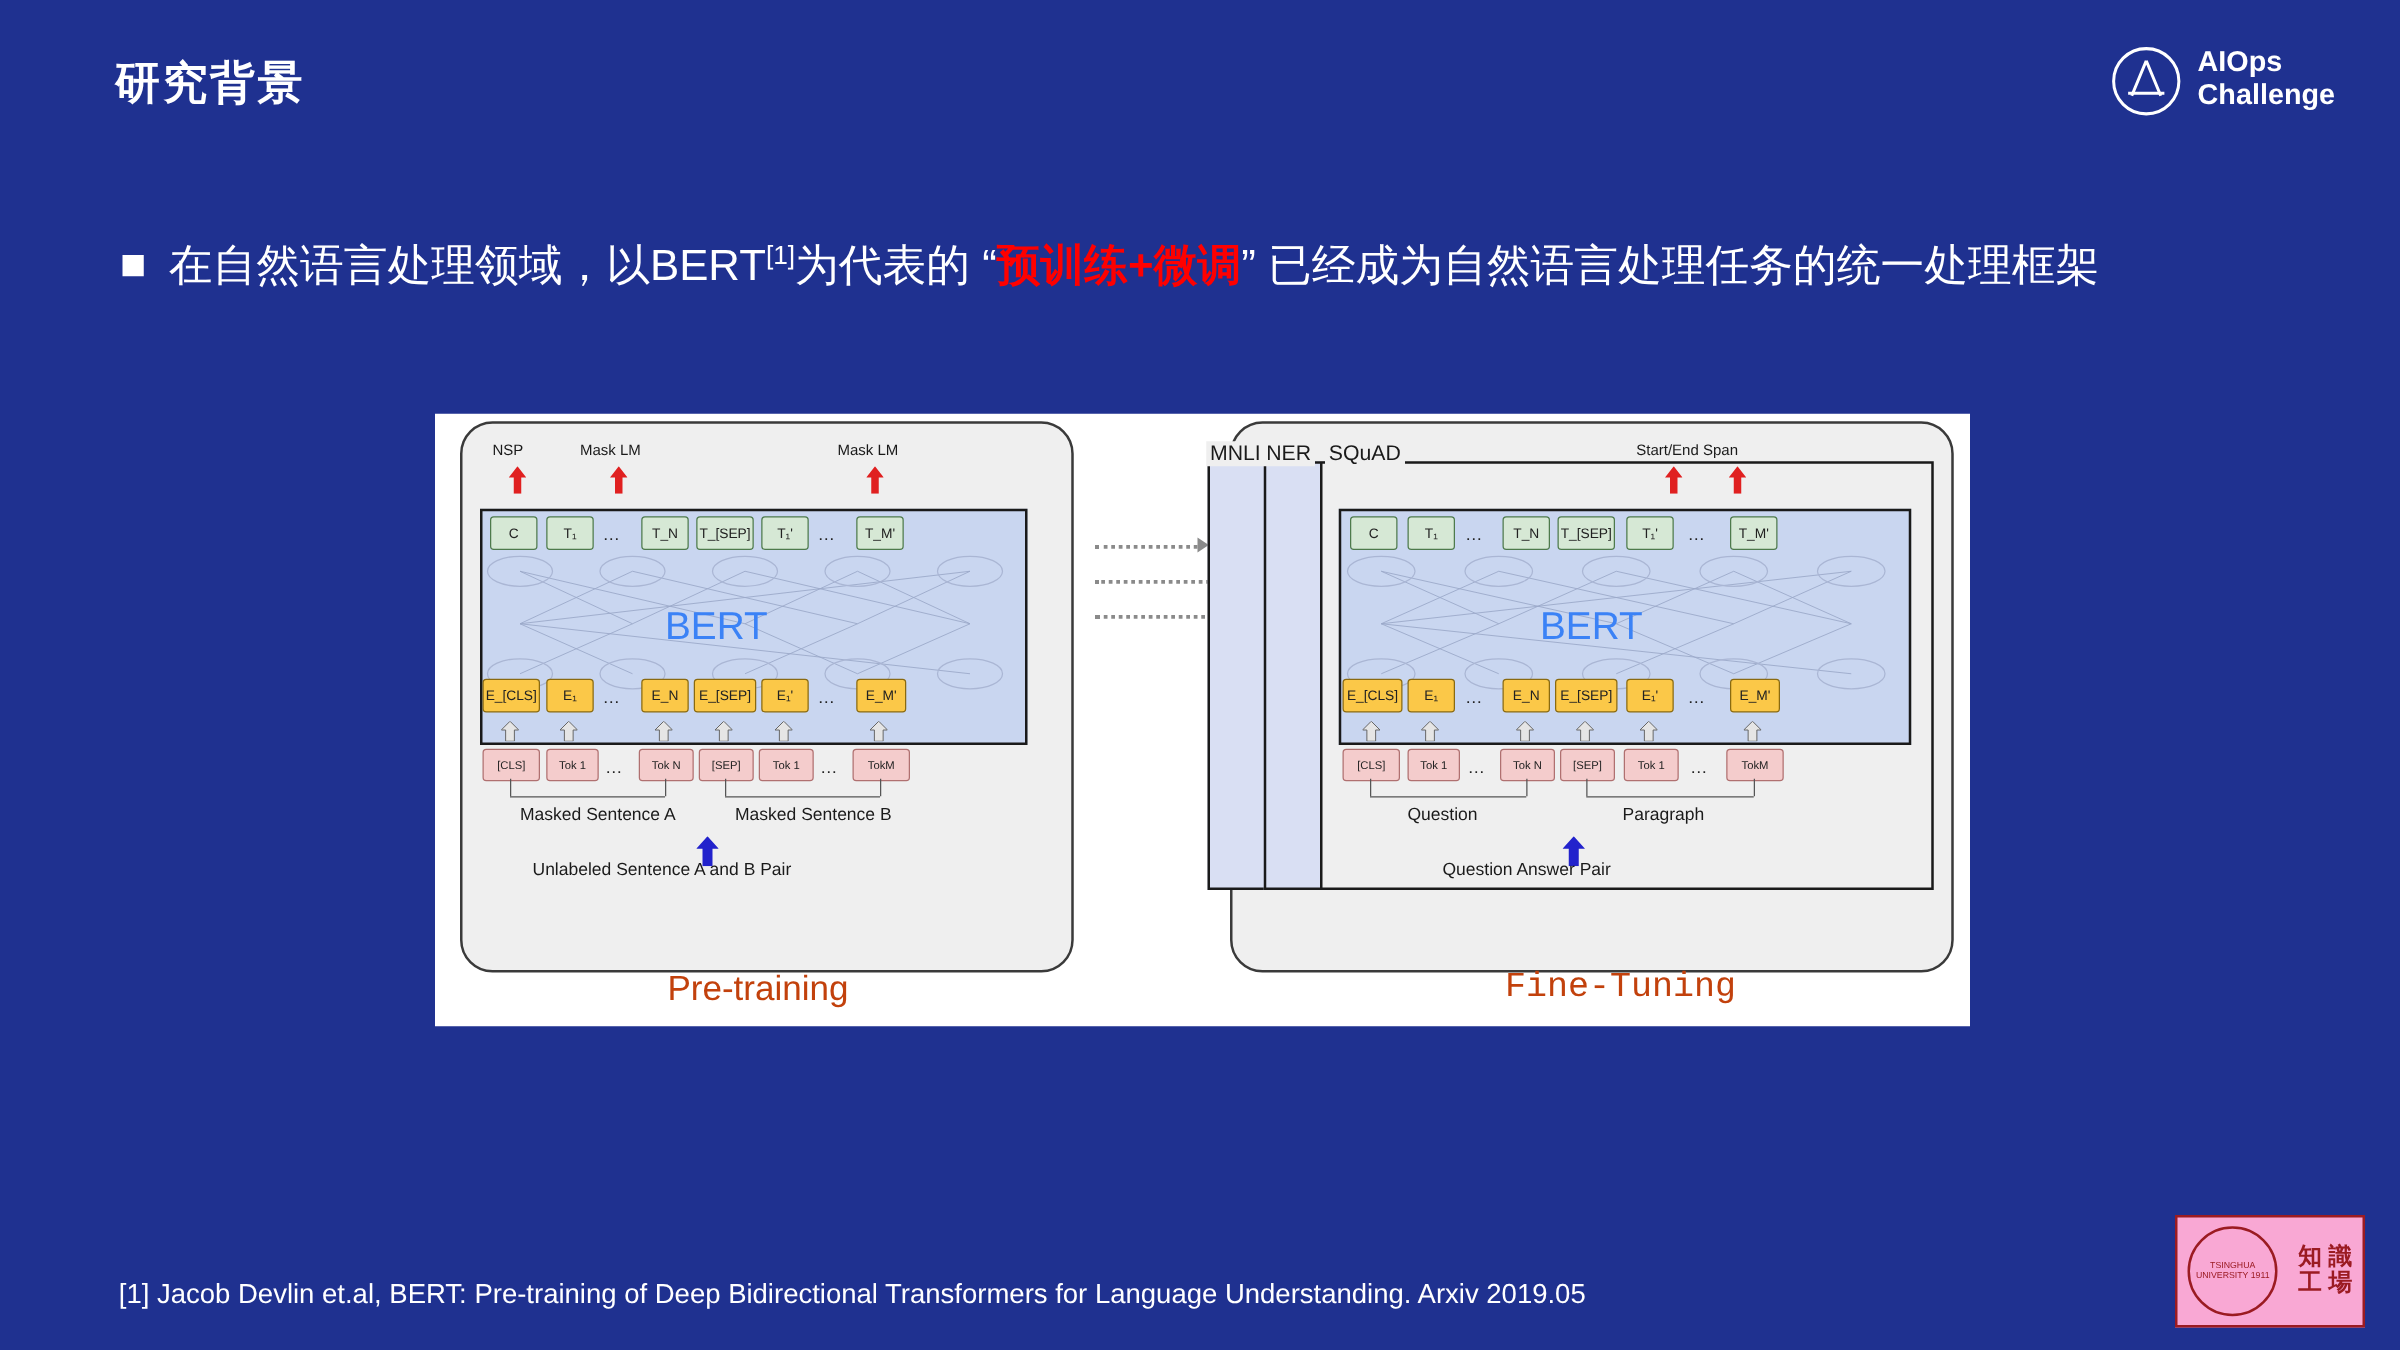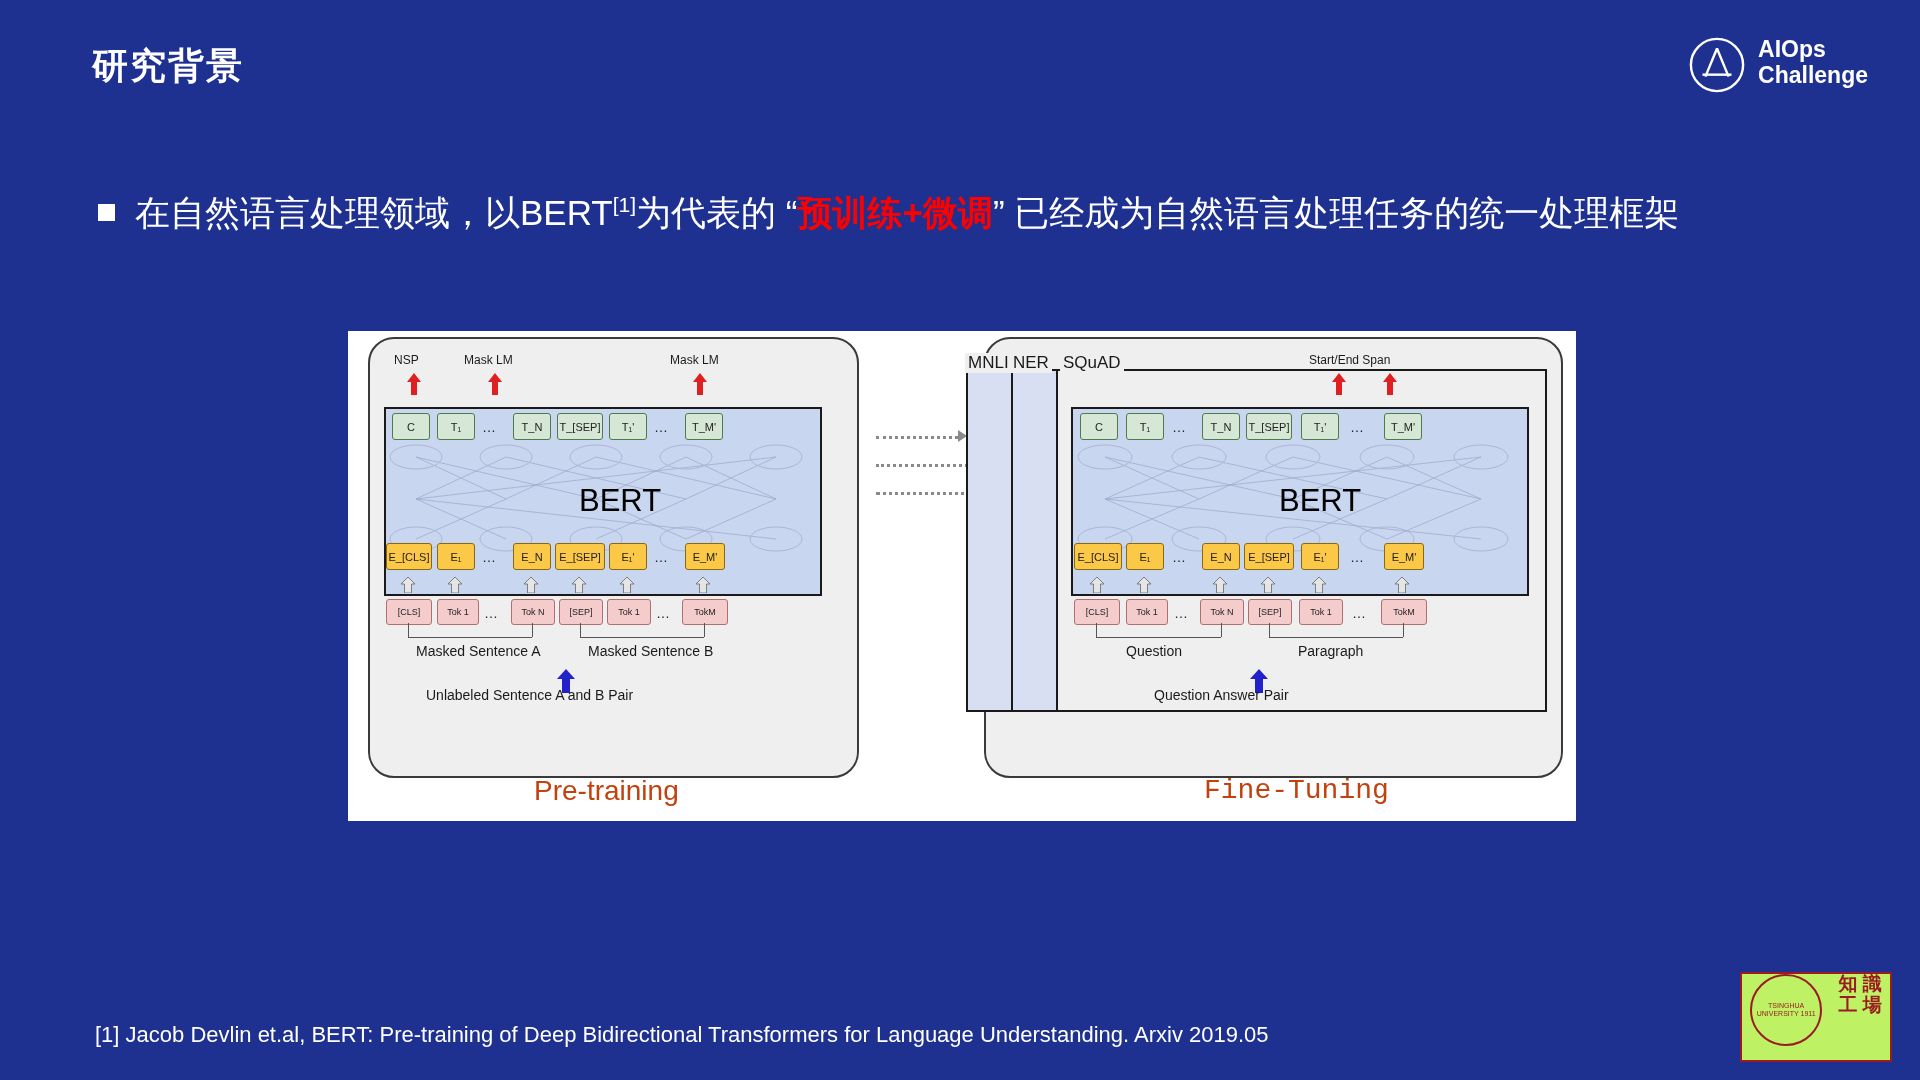--- a/index.html
+++ b/index.html
@@ -121,22 +121,21 @@
   }
   
   .bert-box {
     position: absolute;
     background: #C9D6F0;
     border: 2px solid #1A1A1A;
   }
   .bert-label {
     position: absolute;
     font-size: 31px;
-    color: #000000;
-    margin-left: 47px;
+    color: #3b82f6;
   }
   .tok-e {
     position: absolute;
     background: #FBC848;
     border: 1px solid #8A6A10;
     border-radius: 3px;
     font-size: 11px;
     color: #222;
     display: flex;
     align-items: center;
@@ -222,24 +221,24 @@
     top: 1022px;
     color: #FFFFFF;
     font-size: 22px;
   }
   .footer-logo {
     position: absolute;
     right: 28px;
     bottom: 18px;
     width: 148px;
     height: 86px;
-    background: #bef264;
+    background: #f9a8d4;
     border: 2px solid #9B1B22;
     display: flex;
-    align-items: flex-start;
+    align-items: center;
     justify-content: space-around;
   }
   .fl-seal {
     width: 68px; height: 68px;
     border-radius: 50%;
     border: 2px solid #9B1B22;
     color: #9B1B22;
     font-size: 7px;
     display: flex; align-items: center; justify-content: center;
     text-align: center;

